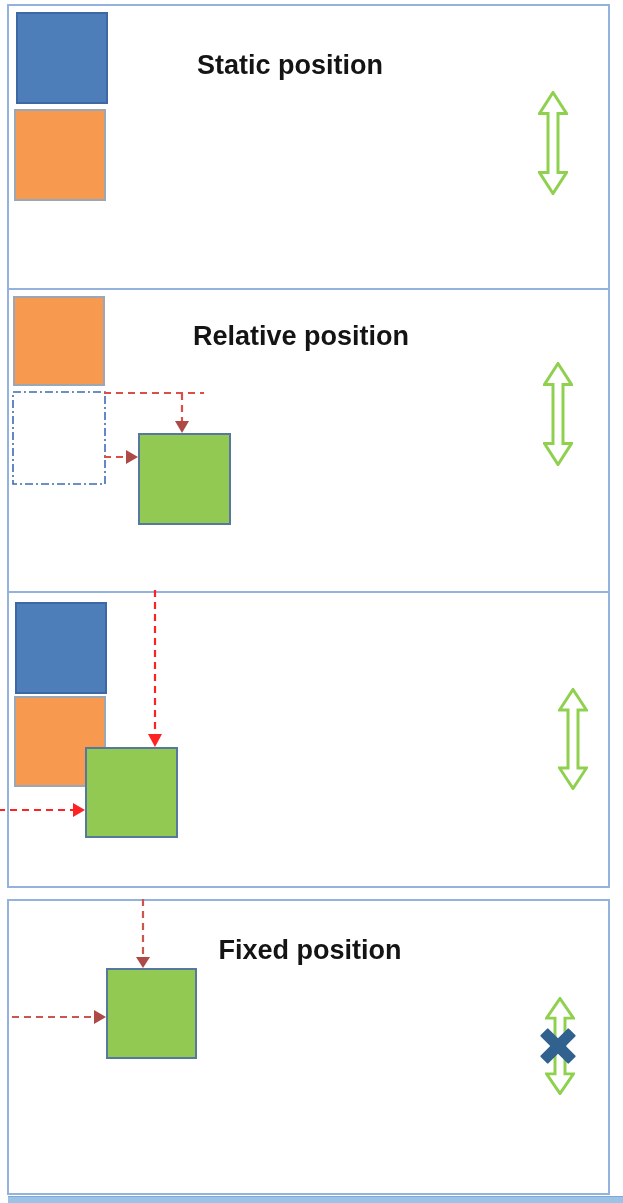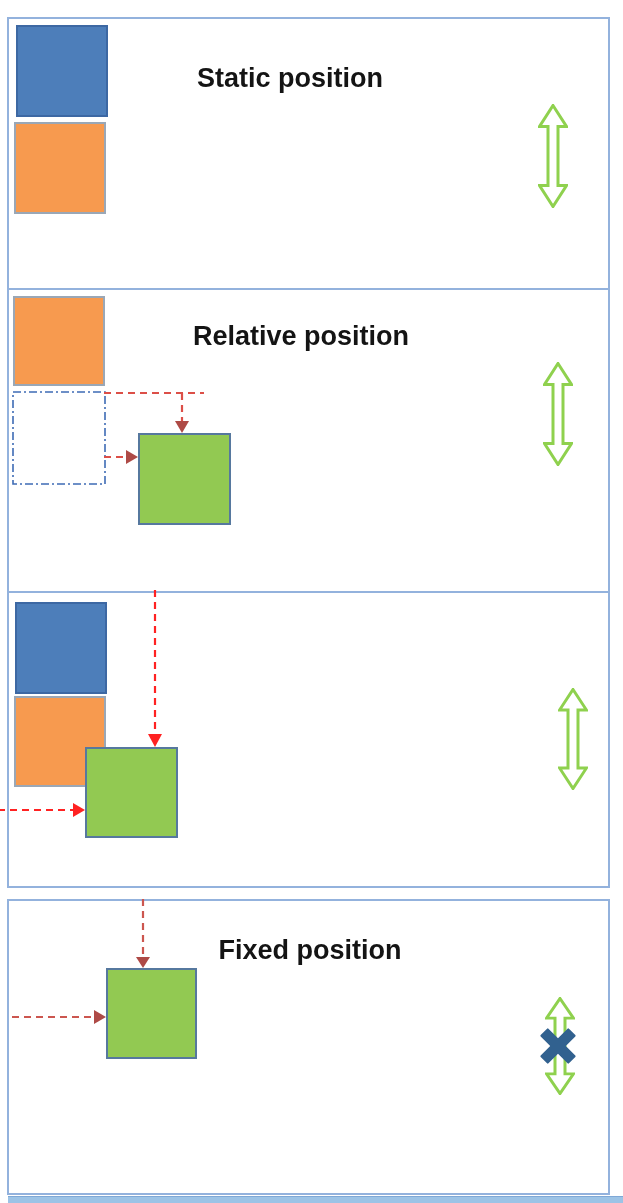--- a/index.html
+++ b/index.html
@@ -4,21 +4,21 @@
 <style>
   html,body{margin:0;padding:0;}
   body{
     width:623px;height:1203px;position:relative;background:#ffffff;
     font-family:"Liberation Sans", sans-serif;overflow:hidden;
   }
   .panel{
     position:absolute;left:7px;width:603px;background:#ffffff;
     border:2px solid #93B2DD;box-sizing:border-box;
   }
-  .p1{top:4px;height:297px;margin-top:13px;}
+  .p1{top:4px;height:297px;}
   .p2{top:288px;height:318px;}
   .p3{top:591px;height:297px;}
   .p4{top:899px;height:296px;}
 
   .box{position:absolute;box-sizing:border-box;}
   .blue{background:#4D7EBA;border:2px solid #3D68A3;}
   .orange{background:#F79A4F;border:2px solid #9AA7B6;}
   .green{background:#92C952;border:2px solid #56789E;}
 
   .p1 .blue{left:7px;top:6px;width:92px;height:92px;}

